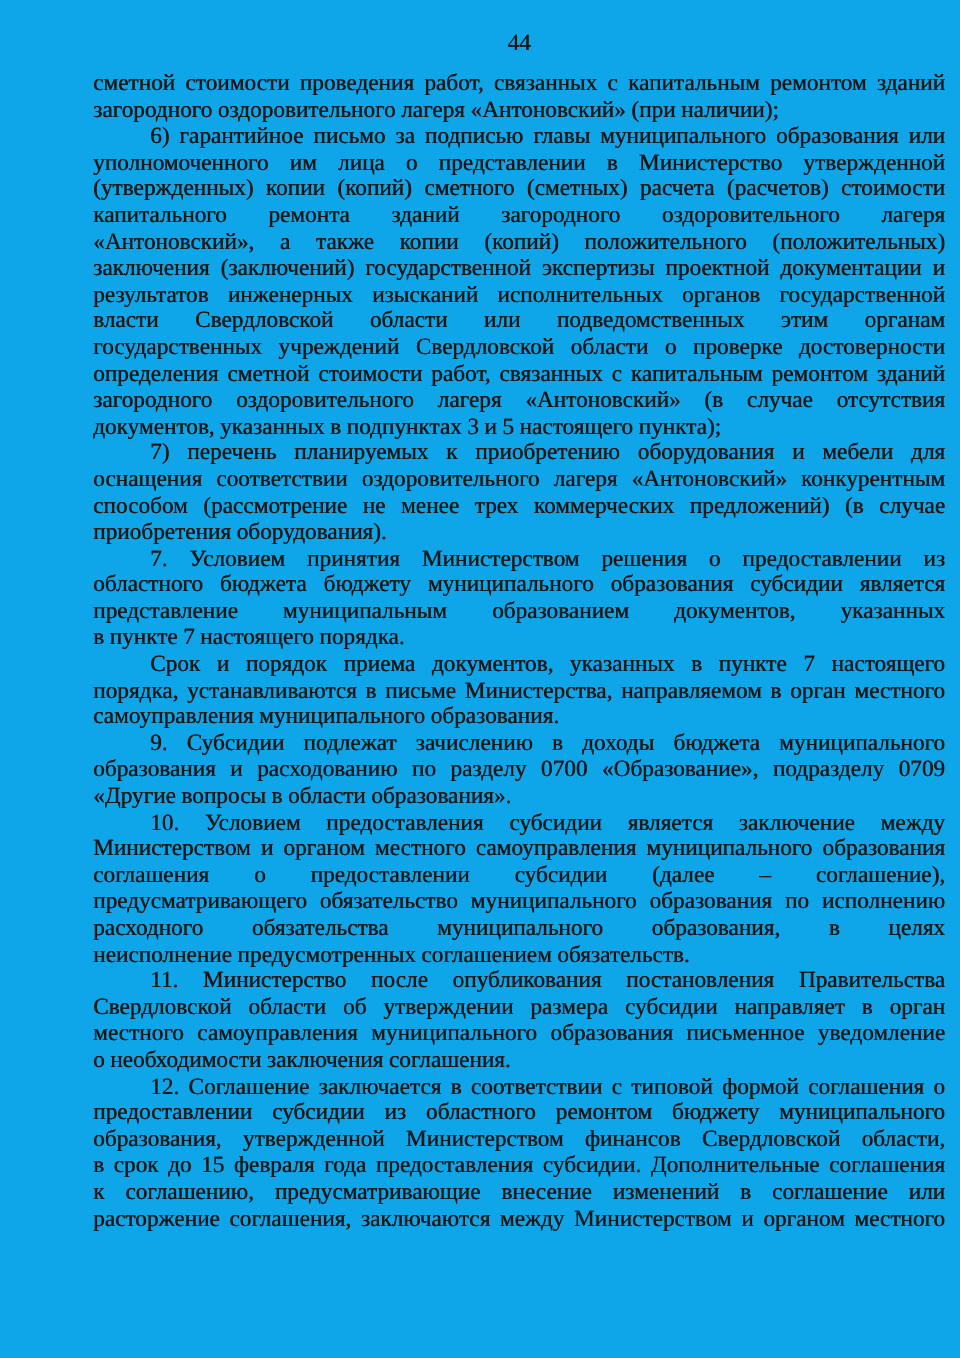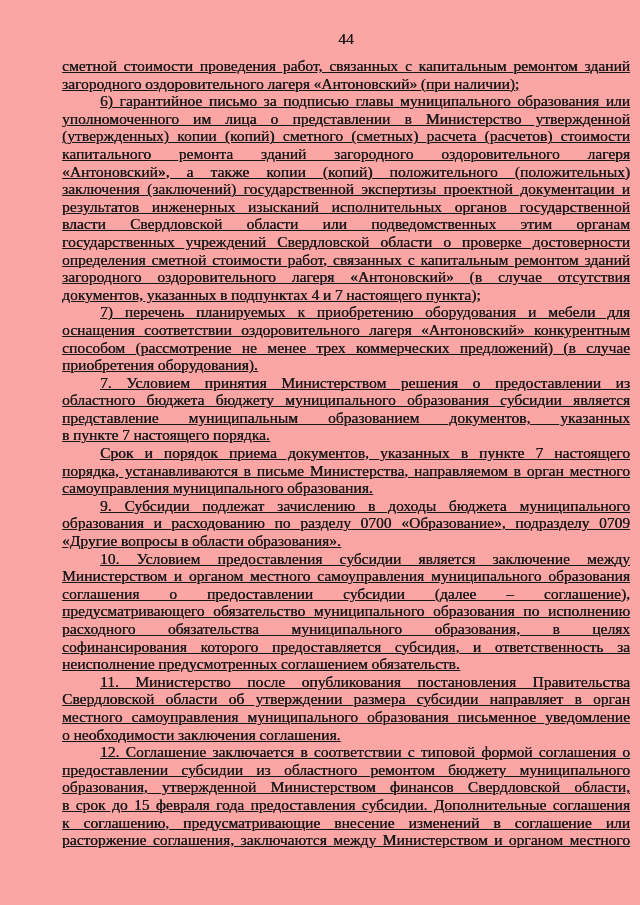--- a/index.html
+++ b/index.html
@@ -4,44 +4,43 @@
 <style>
   html, body {
     margin: 0;
     padding: 0;
     background: #ffffff;
   }
   .page {
     position: relative;
     width: 640px;
     height: 905px;
-    background: #fca5a5;
+    background: #0ea5e9;
     overflow: hidden;
     box-sizing: border-box;
-    padding-top: 30px;
+    padding-top: 20px;
     font-family: "Liberation Serif", "DejaVu Serif", serif;
     color: #181818;
     -webkit-font-smoothing: antialiased;
   }
   .page-number {
     width: 568px;
     margin: 0 0 9px 62px;
     text-align: center;
     font-size: 15.5px;
     line-height: 18px;
     text-shadow: 0.3px 0 0 currentColor;
   }
   .doc-body {
     width: 568px;
     margin-left: 62px;
   }
   .para {
     margin: 0;
     padding: 0;
-    text-decoration: underline;
   }
   .line {
     font-size: 15.5px;
     line-height: 17.6px;
     height: 17.6px;
     overflow: hidden;
     white-space: normal;
     text-align: justify;
     text-align-last: justify;
     text-shadow: 0.3px 0 0 currentColor;
@@ -69,21 +68,21 @@
         <div class="line">уполномоченного им лица о представлении в Министерство утвержденной</div>
         <div class="line">(утвержденных) копии (копий) сметного (сметных) расчета (расчетов) стоимости</div>
         <div class="line">капитального ремонта зданий загородного оздоровительного лагеря</div>
         <div class="line">«Антоновский», а также копии (копий) положительного (положительных)</div>
         <div class="line">заключения (заключений) государственной экспертизы проектной документации и</div>
         <div class="line">результатов инженерных изысканий исполнительных органов государственной</div>
         <div class="line">власти Свердловской области или подведомственных этим органам</div>
         <div class="line">государственных учреждений Свердловской области о проверке достоверности</div>
         <div class="line">определения сметной стоимости работ, связанных с капитальным ремонтом зданий</div>
         <div class="line">загородного оздоровительного лагеря «Антоновский» (в случае отсутствия</div>
-        <div class="line para-end">документов, указанных в подпунктах 4 и 7 настоящего пункта);</div>
+        <div class="line para-end">документов, указанных в подпунктах 3 и 5 настоящего пункта);</div>
       </div>
       <div class="para indent">
         <div class="line">7) перечень планируемых к приобретению оборудования и мебели для</div>
         <div class="line">оснащения соответствии оздоровительного лагеря «Антоновский» конкурентным</div>
         <div class="line">способом (рассмотрение не менее трех коммерческих предложений) (в случае</div>
         <div class="line para-end">приобретения оборудования).</div>
       </div>
       <div class="para indent">
         <div class="line">7. Условием принятия Министерством решения о предоставлении из</div>
         <div class="line">областного бюджета бюджету муниципального образования субсидии является</div>
@@ -99,21 +98,20 @@
         <div class="line">9. Субсидии подлежат зачислению в доходы бюджета муниципального</div>
         <div class="line">образования и расходованию по разделу 0700 «Образование», подразделу 0709</div>
         <div class="line para-end">«Другие вопросы в области образования».</div>
       </div>
       <div class="para indent">
         <div class="line">10. Условием предоставления субсидии является заключение между</div>
         <div class="line">Министерством и органом местного самоуправления муниципального образования</div>
         <div class="line">соглашения о предоставлении субсидии (далее – соглашение),</div>
         <div class="line">предусматривающего обязательство муниципального образования по исполнению</div>
         <div class="line">расходного обязательства муниципального образования, в целях</div>
-        <div class="line">софинансирования которого предоставляется субсидия, и ответственность за</div>
         <div class="line para-end">неисполнение предусмотренных соглашением обязательств.</div>
       </div>
       <div class="para indent">
         <div class="line">11. Министерство после опубликования постановления Правительства</div>
         <div class="line">Свердловской области об утверждении размера субсидии направляет в орган</div>
         <div class="line">местного самоуправления муниципального образования письменное уведомление</div>
         <div class="line para-end">о необходимости заключения соглашения.</div>
       </div>
       <div class="para indent">
         <div class="line">12. Соглашение заключается в соответствии с типовой формой соглашения о</div>

